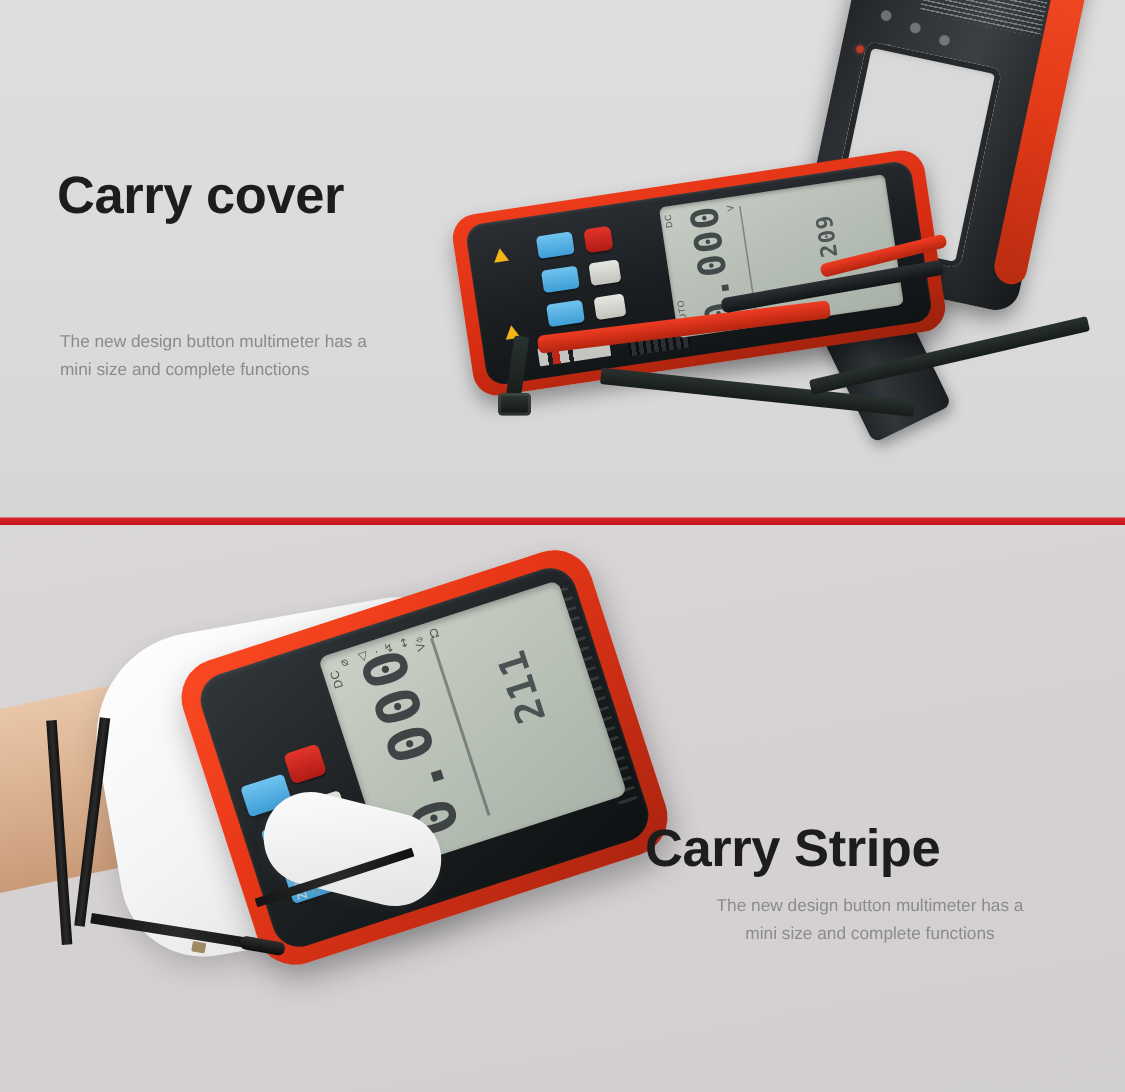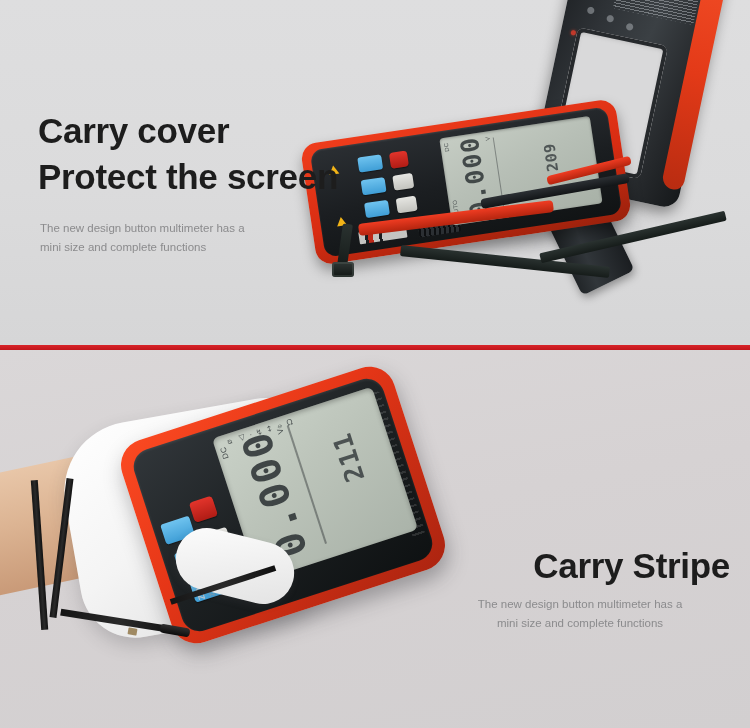--- a/index.html
+++ b/index.html
@@ -115,21 +115,21 @@
   .badge{position:absolute;left:0;top:350px;width:136px;height:42px;
      background:linear-gradient(180deg,#d01820 0%,#c2141a 100%);
      clip-path:polygon(0 0,136px 0,108px 42px,0 42px);}
   .badge-num{position:absolute;left:14px;top:3px;font-size:30px;color:#ffffff;
      font-weight:400;letter-spacing:1px;line-height:38px;}
 
   
   .sec2{position:absolute;left:0;top:350px;width:750px;height:378px;
      background:linear-gradient(170deg,#dad7d8 0%,#d6d2d3 45%,#d2cfd0 100%);overflow:hidden;}
 
-  .s2-head{position:absolute;left:430px;top:195px;width:300px;text-align:right;}
+  .s2-head{position:absolute;left:430px;top:195px;width:300px;text-align:left;}
   .s2-h1{font-size:35px;font-weight:700;color:#1d1d1d;letter-spacing:-.3px;line-height:1.2;}
   .s2-sub{position:absolute;left:440px;top:245px;width:280px;text-align:center;
      font-size:11.5px;color:#8b8b8d;line-height:1.62;}
 
   
   .arm{position:absolute;left:-30px;top:108px;width:210px;height:120px;
      transform:rotate(-12deg);
      background:linear-gradient(180deg,#e8c6a8 0%,#dcb493 45%,#c99a78 100%);
      border-radius:0 40px 40px 0;}
   .glove{position:absolute;left:70px;top:60px;width:265px;height:215px;
@@ -246,21 +246,20 @@
       <div class="lead red" style="left:246px;top:186px;width:86px;height:9px;transform:rotate(-14deg);"></div>
 
       <div class="strap" style="left:100px;top:276px;width:210px;height:11px;transform:rotate(6deg);"></div>
       <div class="strap" style="left:238px;top:252px;width:190px;height:10px;transform:rotate(-13deg);"></div>
       <div class="strap" style="left:40px;top:244px;width:10px;height:42px;transform:rotate(8deg);"></div>
       <div class="buckle" style="left:32px;top:282px;"></div>
     </div>
 
     <div class="s1-head">
       <div class="s1-h1">Carry cover</div>
-      <div class="s1-h1">Protect the screen</div>
     </div>
     <div class="s1-sub">
       <div>The new design button multimeter has a</div>
       <div>mini size and complete functions</div>
     </div>
   </div>
 
   <div class="divider"></div>
   <div class="badge">
     <div class="badge-num">03</div>

